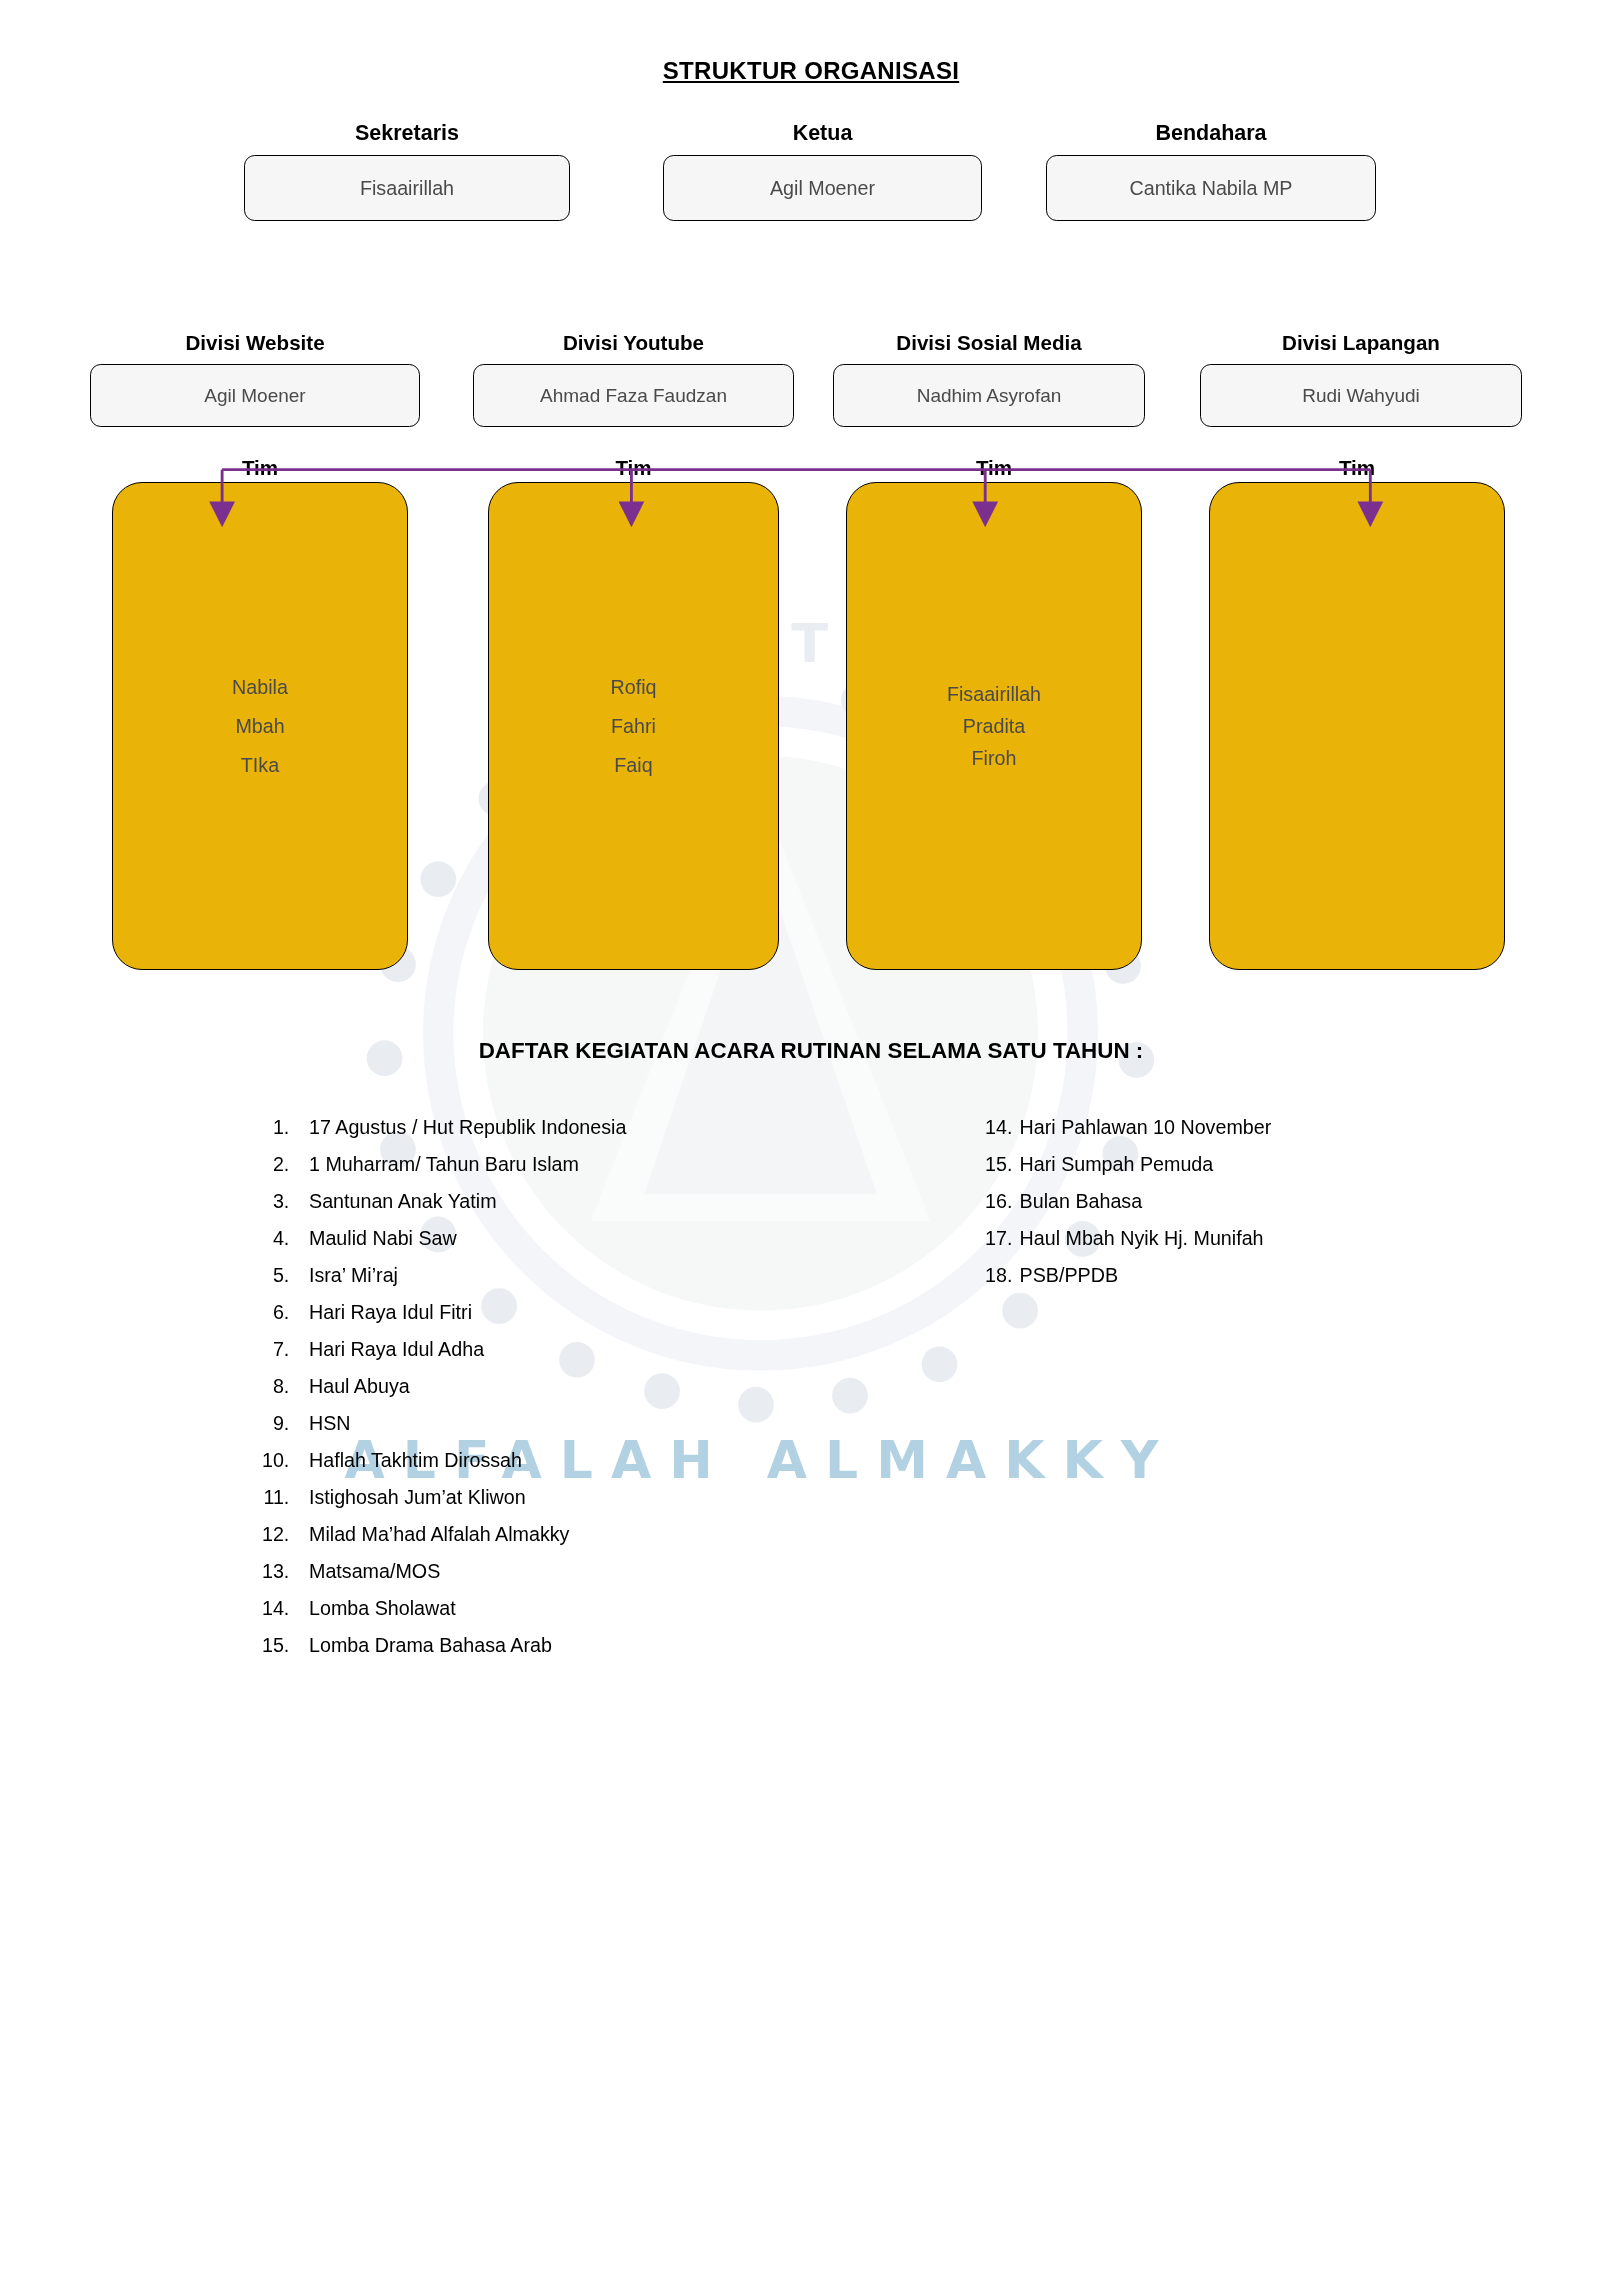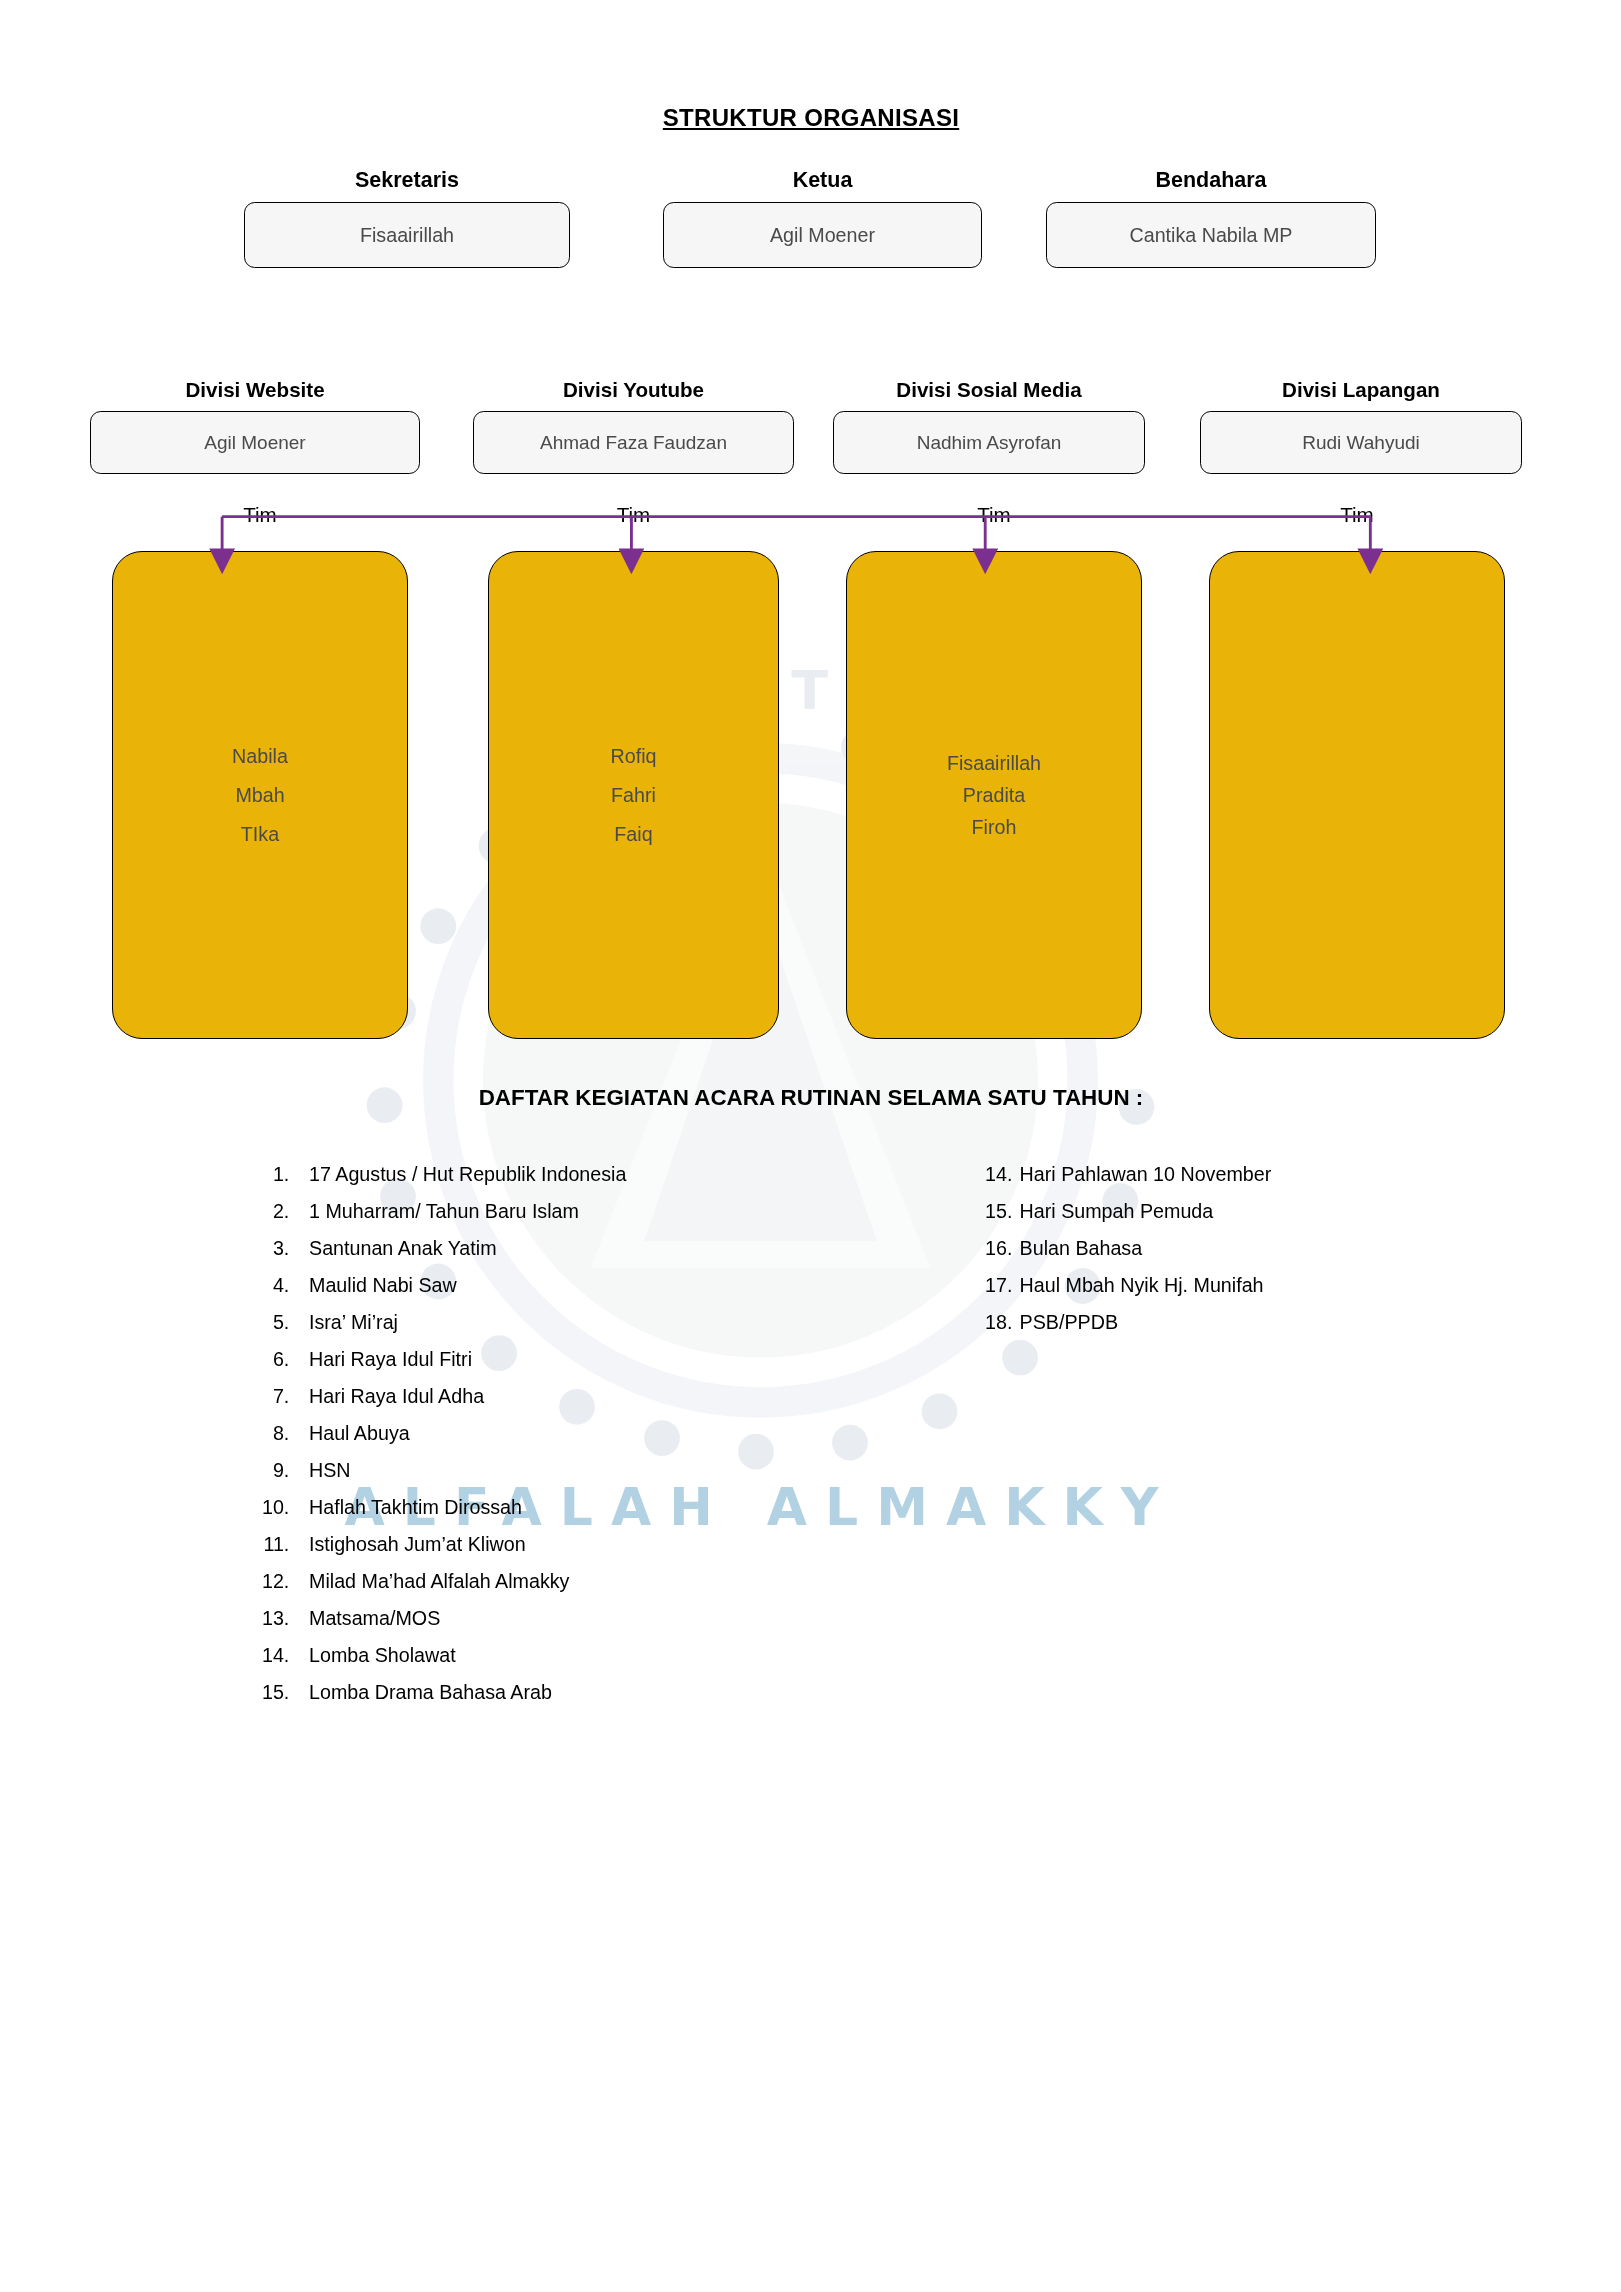--- a/index.html
+++ b/index.html
@@ -57,21 +57,21 @@
   }
 
   .content { position: relative; z-index: 2; }
 
   
   .doc-title {
     text-align: center;
     font-size: 24px;
     font-weight: 700;
     text-decoration: underline;
-    margin-top: 104px;
+    margin-top: 57px;
     letter-spacing: 0.3px;
   }
 
   
   .top-row {
     position: relative;
     margin-top: 36px;
     height: 125px;
   }
   .role {
@@ -139,22 +139,22 @@
     position: relative;
     height: 555px;
     margin-top: 9px;
   }
   .team {
     position: absolute;
     text-align: center;
   }
   .team .team-label {
     font-size: 20.6px;
-    font-weight: 400;
-    margin-bottom: 24px;
+    font-weight: 700;
+    margin-bottom: 2px;
   }
   .team-box {
     border: 1.8px solid #000;
     border-radius: 30px;
     background: #eab308;
     height: 488px;
     display: flex;
     flex-direction: column;
     align-items: center;
     justify-content: center;

